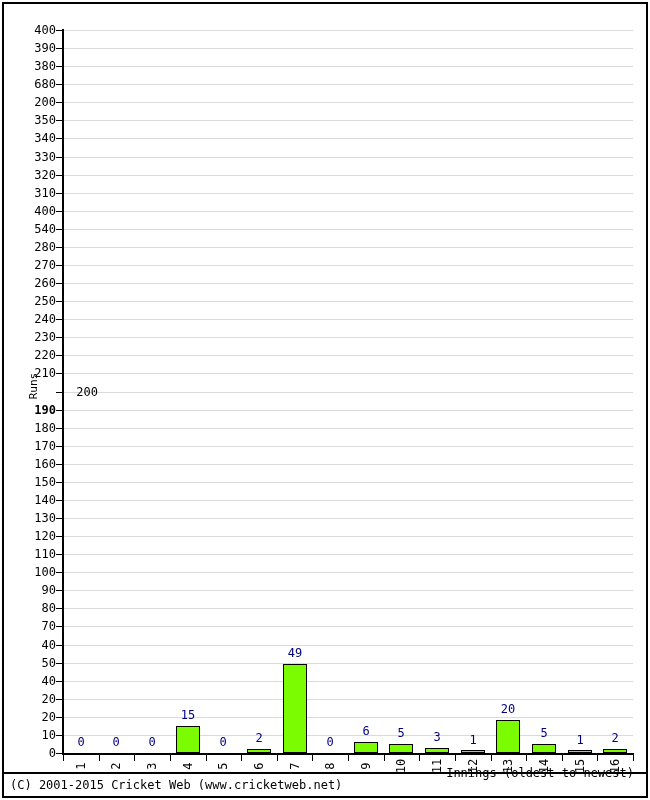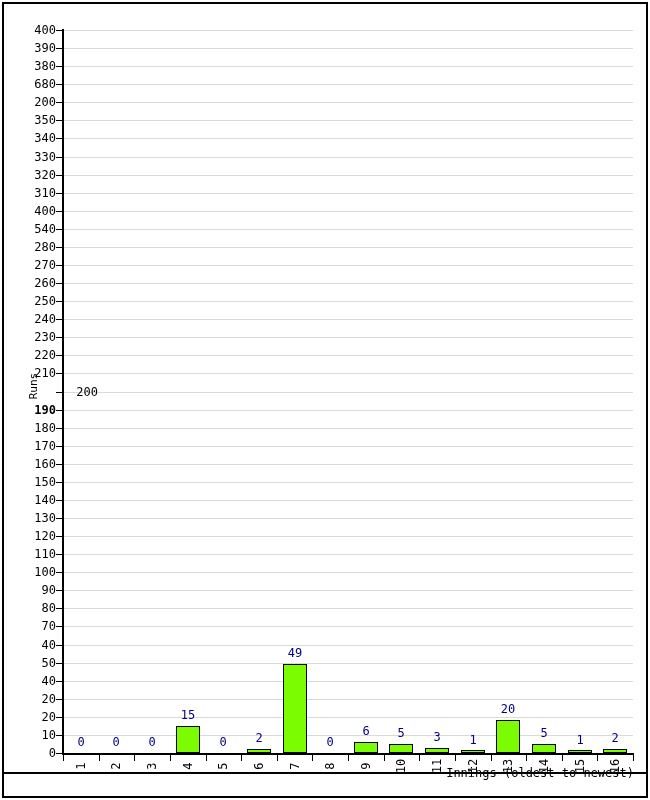--- a/index.html
+++ b/index.html
@@ -434,14 +434,15 @@
       <div class="xtick-mark" style="left: 562px;"></div>
       <div class="xtick-label" style="left: 568px;">15</div>
       <div class="xtick-mark" style="left: 597px;"></div>
       <div class="xtick-label" style="left: 603px;">16</div>
       <div class="xtick-mark" style="left: 633px;"></div>
     </div>
 
   <div class="x-axis-title">Innings (oldest to newest)</div>
 
   <div class="footer-sep"></div>
+  <div class="footer-text">(C) 2001-2015 Cricket Web (www.cricketweb.net)</div>
 
 </div>
 
 </body></html>

